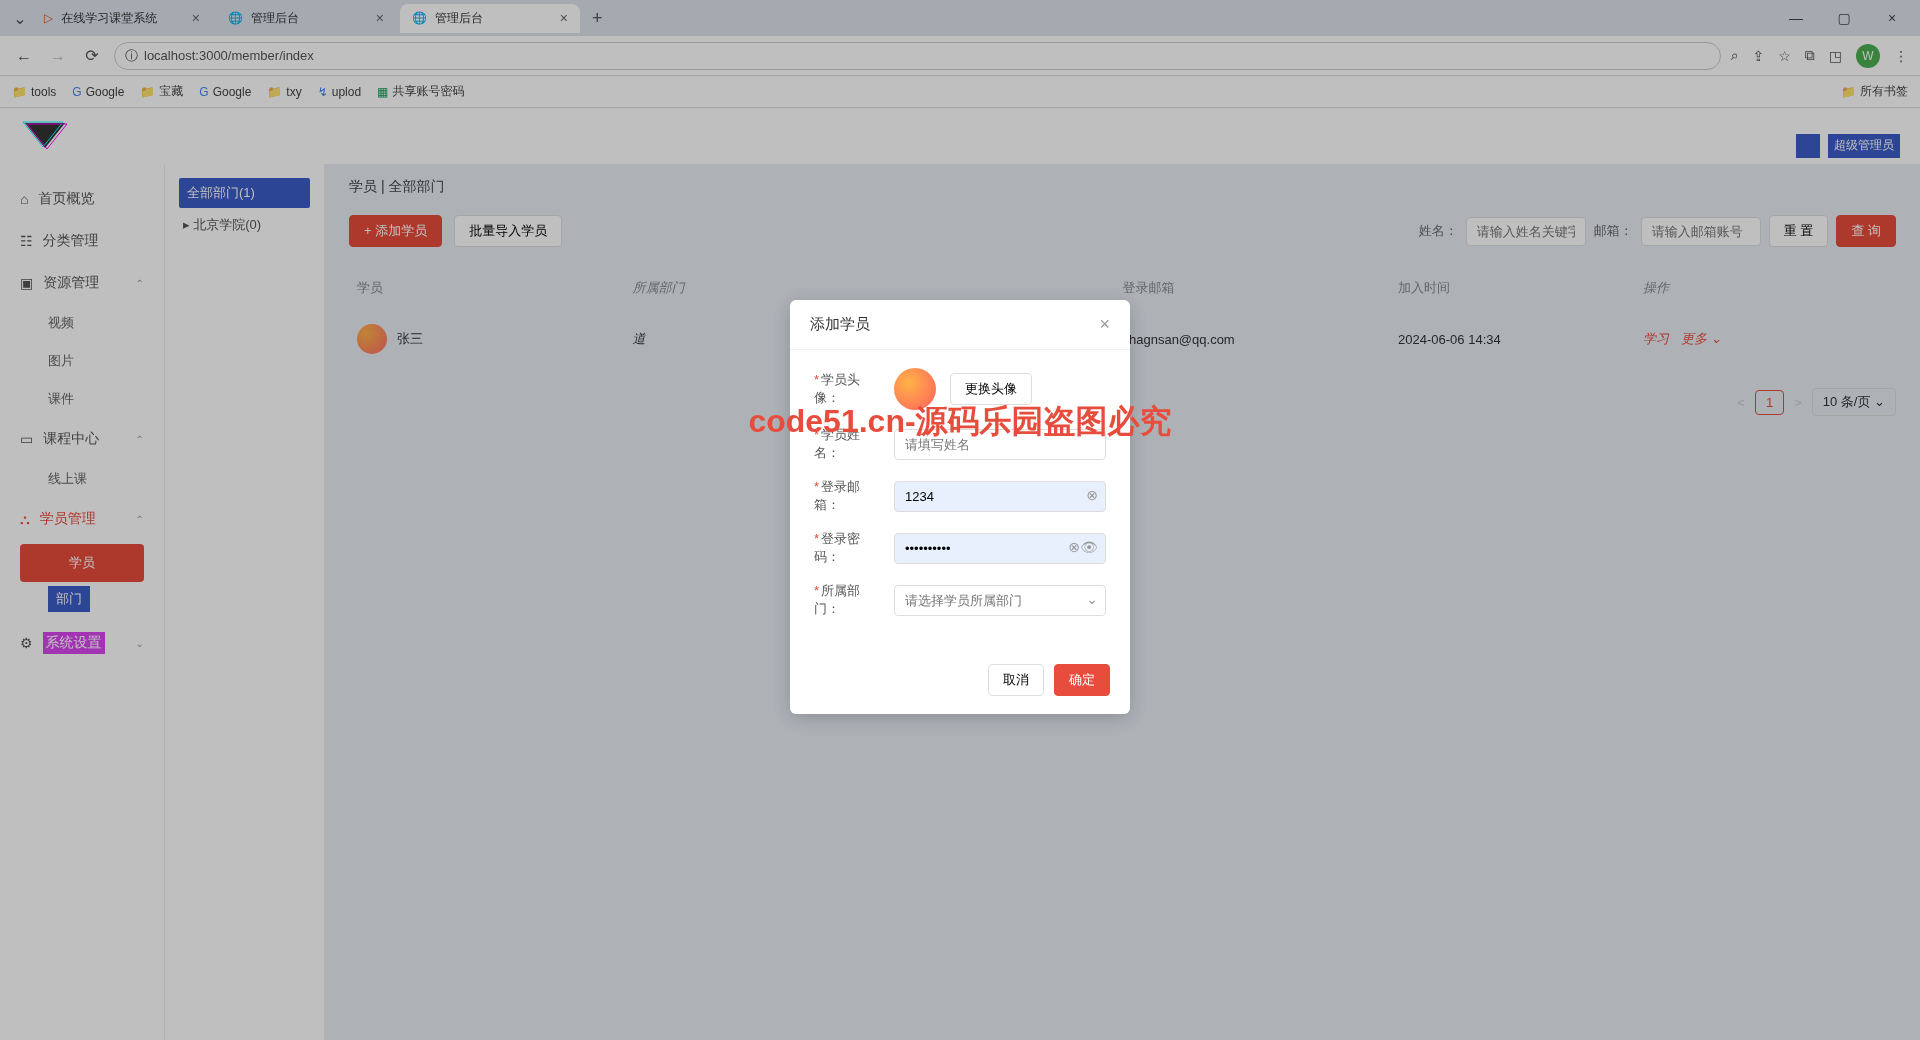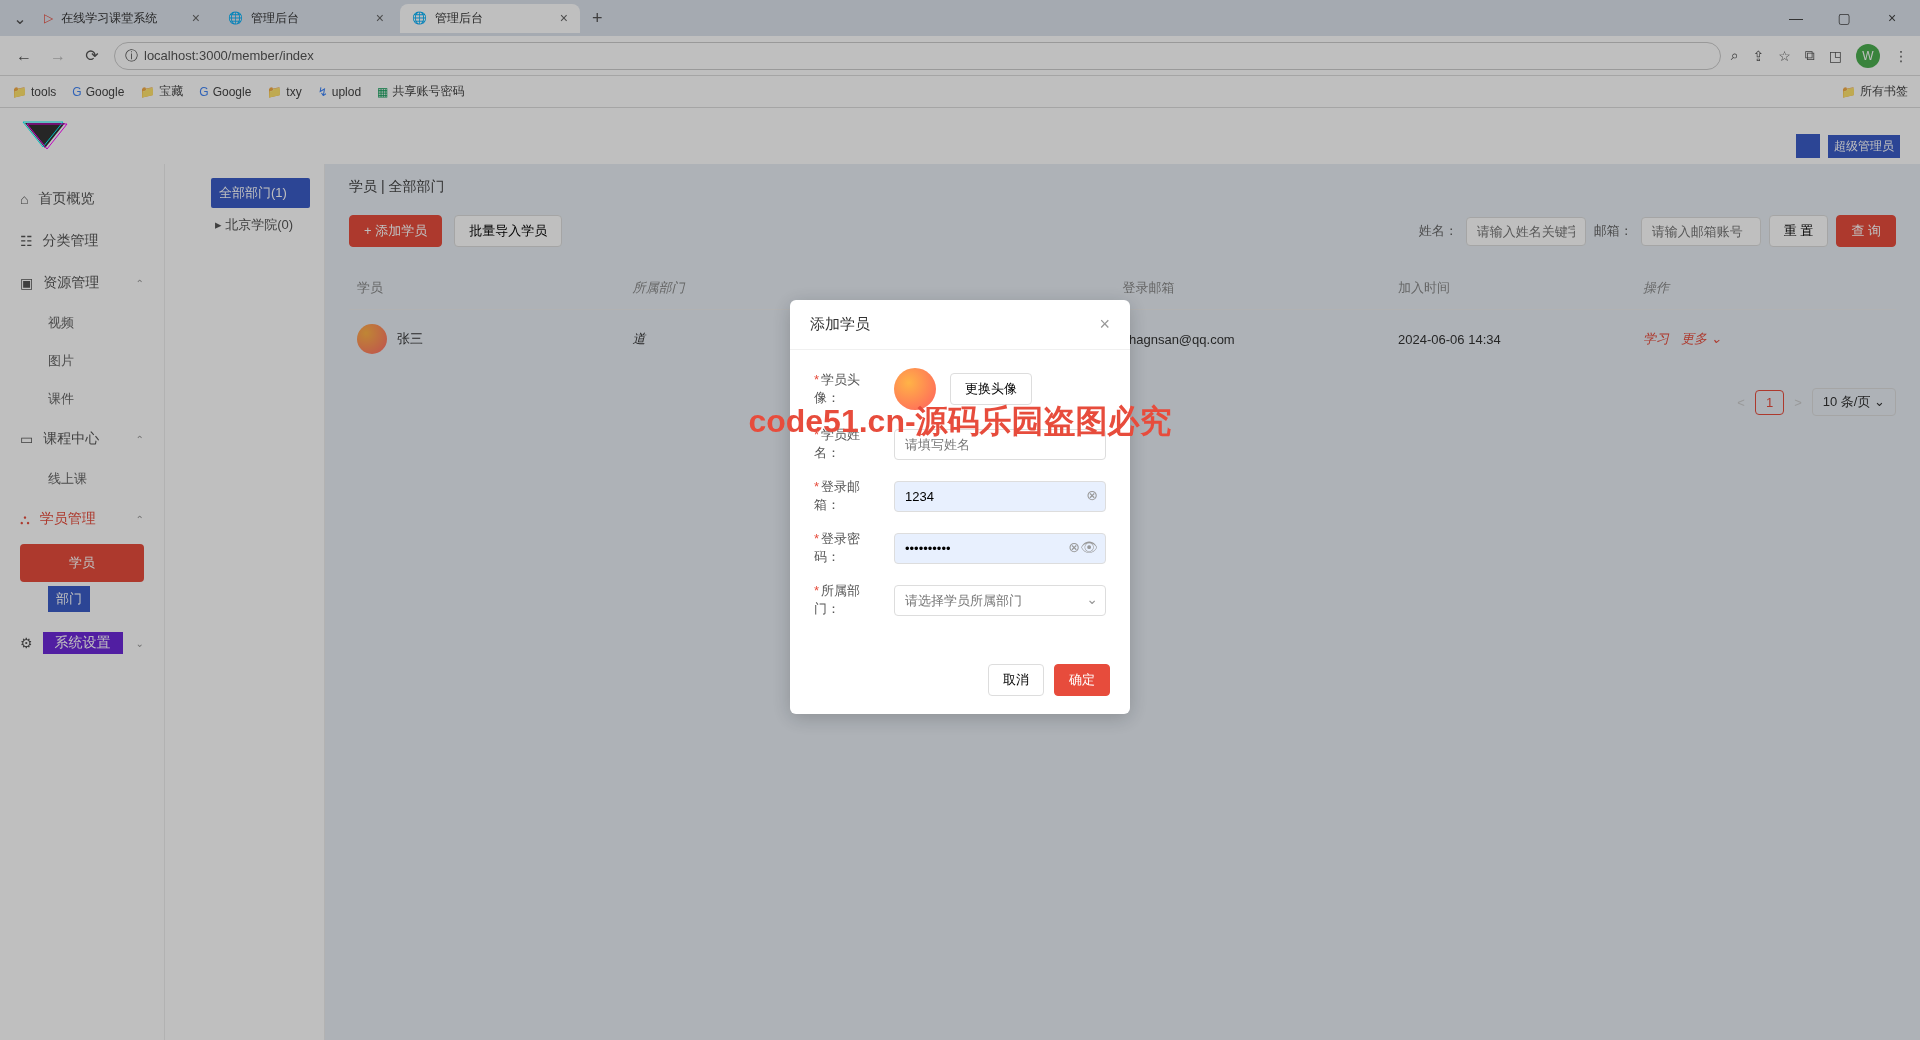--- a/index.html
+++ b/index.html
@@ -16,32 +16,32 @@
 .nav-icon { color: #555; font-size: 16px; cursor: pointer; width: 24px; text-align: center; }
 .url-box { flex: 1; display: flex; align-items: center; gap: 6px; padding: 4px 10px; border: 1px solid #ccc; border-radius: 20px; font-size: 13px; color: #555; }
 .addr-icons { display: flex; gap: 14px; color: #555; align-items: center; }
 .profile-dot { width: 24px; height: 24px; border-radius: 50%; background: #4caf50; color: #fff; display: flex; align-items: center; justify-content: center; font-size: 12px; }
 .bookmark-bar { display: flex; align-items: center; height: 32px; padding: 0 12px; gap: 16px; background: #fff; border-bottom: 1px solid #ddd; font-size: 12px; color: #444; }
 .bm-item { display: flex; align-items: center; gap: 4px; cursor: pointer; }
 .bm-right { margin-left: auto; }
 .app { display: flex; height: calc(1040px - 108px); position: relative; }
 .app-header { position: absolute; top: 0; left: 0; right: 0; height: 56px; background: #fff; display: flex; align-items: center; padding: 0 20px; z-index: 5; }
 .logo { width: 90px; height: 36px; }
-.user-badge { margin-left: auto; display: flex; align-items: center; gap: 8px; margin-top: 20px; }
+.user-badge { margin-left: auto; display: flex; gap: 8px; margin-top: 20px; }
 .user-avatar-sq { width: 24px; height: 24px; background: #3b5cc7; }
 .user-role { background: #3b5cc7; color: #fff; padding: 3px 6px; font-size: 12px; }
 .sidebar { width: 165px; background: #fff; padding-top: 70px; border-right: 1px solid #eee; }
 .sb-item { display: flex; align-items: center; gap: 10px; padding: 12px 20px; font-size: 14px; color: #555; cursor: pointer; }
 .sb-item.active { color: #e74c3c; }
 .sb-item .chev { margin-left: auto; font-size: 10px; color: #999; }
 .sb-sub { padding: 10px 20px 10px 48px; font-size: 13px; color: #666; cursor: pointer; }
 .sb-sub.selected { background: #e74c3c; color: #fff; border-radius: 4px; margin: 4px 20px; padding: 10px 28px; text-align: center; }
 .sb-sub.hl { background: #3b5cc7; color: #fff; display: inline-block; padding: 4px 8px; margin-left: 48px; }
 .tree-panel { width: 160px; background: #fff; margin-top: 56px; padding: 14px; border-right: 1px solid #eee; }
-.tree-node { padding: 8px 4px; font-size: 13px; color: #555; cursor: pointer; margin-left: 32px; }
+.tree-node { padding: 8px 4px; font-size: 13px; color: #555; cursor: pointer; }
 .tree-node.active { background: #3b5cc7; color: #fff; border-radius: 2px; padding: 6px 8px; }
 .main { flex: 1; padding: 70px 24px 24px; overflow: auto; }
 .breadcrumb { font-size: 14px; color: #444; margin-bottom: 19px; }
 .toolbar { display: flex; align-items: center; gap: 12px; margin-bottom: 20px; }
 .btn { padding: 6px 14px; border-radius: 4px; border: 1px solid #ddd; background: #fff; cursor: pointer; font-size: 13px; }
 .btn-primary { background: #e74c3c; color: #fff; border-color: #e74c3c; }
 .filter-right { margin-left: auto; display: flex; align-items: center; gap: 8px; }
 .filter-label { font-size: 13px; color: #666; }
 .filter-input { padding: 6px 10px; border: 1px solid #ddd; border-radius: 4px; font-size: 13px; width: 120px; }
 .table { width: 100%; }
@@ -192,21 +192,21 @@
     <div class="sb-sub">线上课</div>
     <div class="sb-item active">
         <span>⛬</span>
         <span>学员管理</span>
         <span class="chev">⌃</span>
       </div>
     <div class="sb-sub selected">学员</div>
     <div><span class="sb-sub hl">部门</span></div>
     <div class="sb-item" style="margin-top:8px;">
         <span>⚙</span>
-        <span style="background:#6d28d9;color:#fff;padding:2px 12px;">系统设置</span>
+        <span style="background:#d946ef;color:#fff;padding:2px 3px;">系统设置</span>
         <span class="chev">⌄</span>
       </div>
   </div>
 
   <div class="tree-panel">
     <div class="tree-node active">全部部门(1)</div>
     <div class="tree-node">▸ <span>北京学院(0)</span></div>
   </div>
 
   <div class="main">

